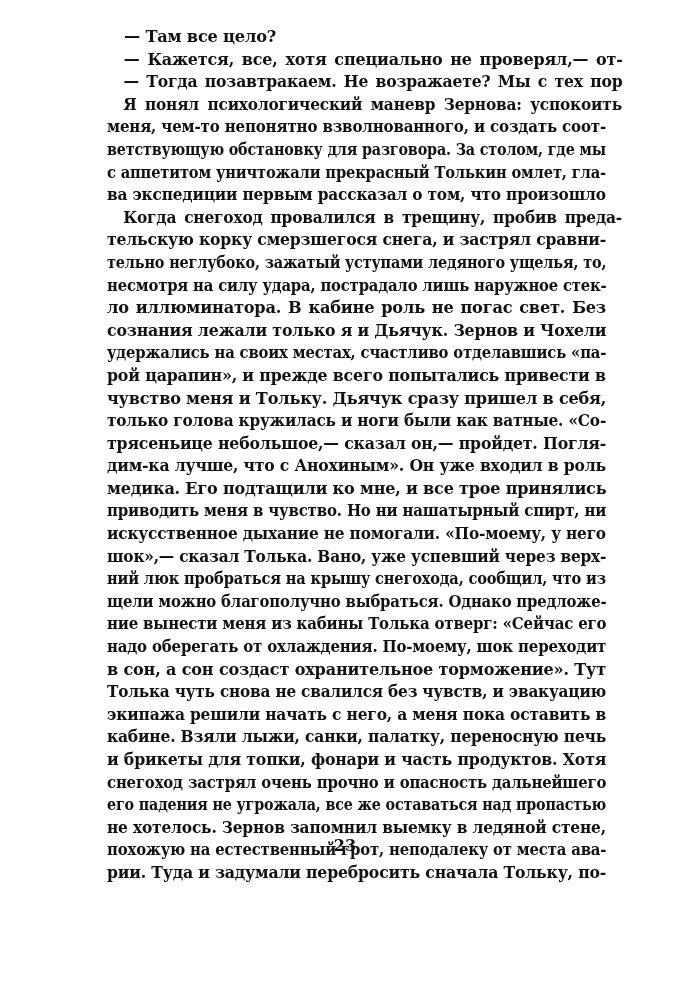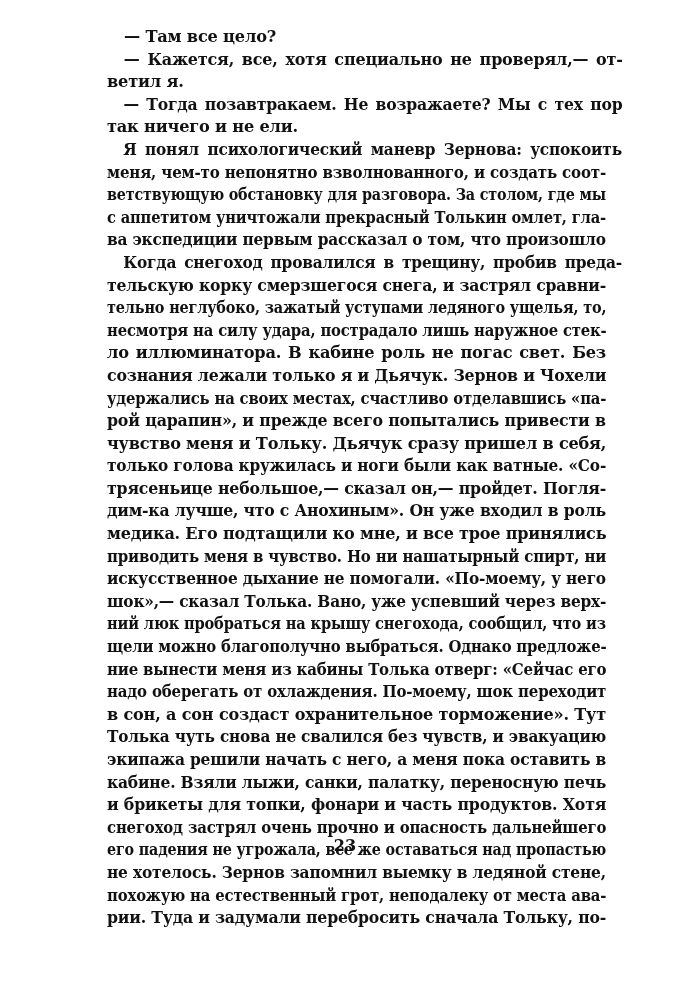--- a/index.html
+++ b/index.html
@@ -54,23 +54,21 @@
       color: #111111;
     }
   </style>
 </head>
 <body>
 
 <div class="page">
   <div class="text-column" id="text-column">
       <span class="line indent last" style="display: block;">— Там все цело?</span>
       <span class="line indent" style="display: block; transform-origin: left center; transform: scaleX(0.988); width: 505px;">— Кажется, все, хотя специально не проверял,— от-</span>
-      <span class="line last" style="display: block;">ветил я.</span>
       <span class="line indent" style="display: block; transform-origin: left center; transform: scaleX(0.967); width: 516px;">— Тогда позавтракаем. Не возражаете? Мы с тех пор</span>
-      <span class="line last" style="display: block;">так ничего и не ели.</span>
       <span class="line indent" style="display: block; transform-origin: left center; transform: scaleX(0.95); width: 525px;">Я понял психологический маневр Зернова: успокоить</span>
       <span class="line" style="display: block; transform-origin: left center; transform: scaleX(0.931); width: 536px;">меня, чем-то непонятно взволнованного, и создать соот-</span>
       <span class="line" style="display: block; transform-origin: left center; transform: scaleX(0.886); width: 563px;">ветствующую обстановку для разговора. За столом, где мы</span>
       <span class="line" style="display: block; transform-origin: left center; transform: scaleX(0.907); width: 550px;">с аппетитом уничтожали прекрасный Толькин омлет, гла-</span>
       <span class="line" style="display: block; transform-origin: left center; transform: scaleX(0.95); width: 525px;">ва экспедиции первым рассказал о том, что произошло</span>
       <span class="line indent" style="display: block; transform-origin: left center; transform: scaleX(0.952); width: 524px;">Когда снегоход провалился в трещину, пробив преда-</span>
       <span class="line" style="display: block; transform-origin: left center; transform: scaleX(0.967); width: 516px;">тельскую корку смерзшегося снега, и застрял сравни-</span>
       <span class="line" style="display: block; transform-origin: left center; transform: scaleX(0.893); width: 559px;">тельно неглубоко, зажатый уступами ледяного ущелья, то,</span>
       <span class="line" style="display: block; transform-origin: left center; transform: scaleX(0.916); width: 545px;">несмотря на силу удара, пострадало лишь наружное стек-</span>
       <span class="line" style="display: block;">ло иллюминатора. В кабине роль не погас свет. Без</span>

